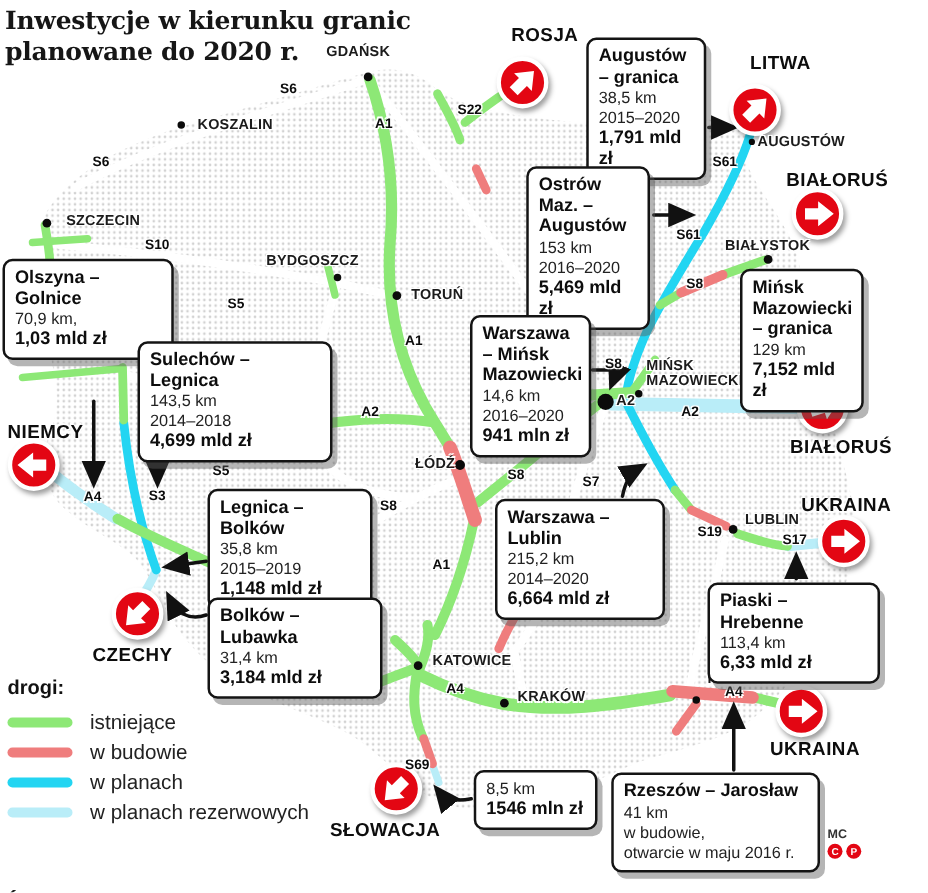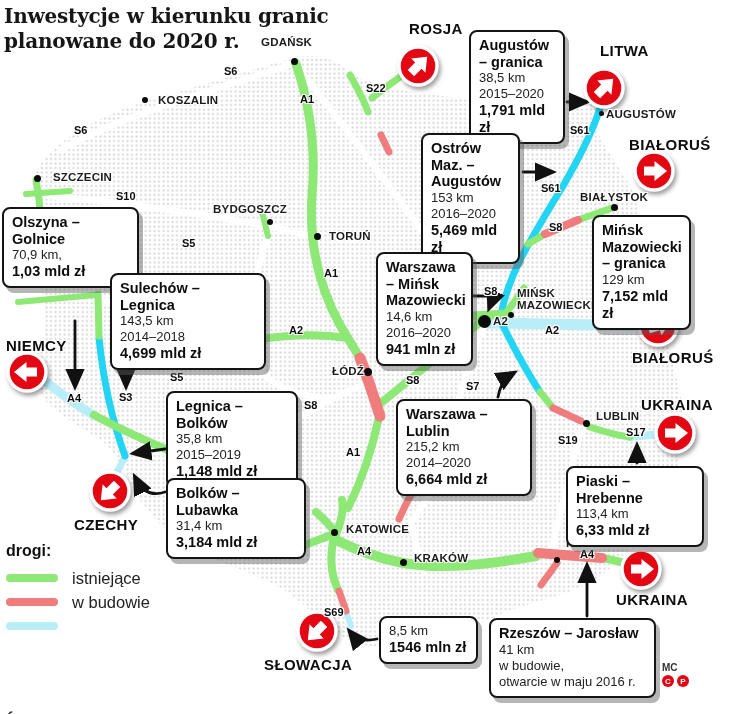--- a/index.html
+++ b/index.html
@@ -280,21 +280,21 @@
       <div class="roadlabel" style="left: 182px; top: 237px;">S5</div>
       <div class="roadlabel" style="left: 170px; top: 371px;">S5</div>
       <div class="roadlabel" style="left: 549px; top: 221px;">S8</div>
       <div class="roadlabel" style="left: 484px; top: 285px;">S8</div>
       <div class="roadlabel" style="left: 406px; top: 374px;">S8</div>
       <div class="roadlabel" style="left: 304px; top: 399px;">S8</div>
       <div class="roadlabel" style="left: 289px; top: 324px;">A2</div>
       <div class="roadlabel" style="left: 545px; top: 324px;">A2</div>
       <div class="roadlabel" style="left: 466px; top: 380px;">S7</div>
       <div class="roadlabel" style="left: 626px; top: 426px;">S17</div>
-      <div class="roadlabel" style="left: 558px; top: 434px;">S19</div>
+      <div class="roadlabel" style="left: 558px; top: 420px;">S19</div>
       <div class="roadlabel" style="left: 67px; top: 392px;">A4</div>
       <div class="roadlabel" style="left: 357px; top: 545px;">A4</div>
       <div class="roadlabel" style="left: 580px; top: 548px;">A4</div>
       <div class="roadlabel" style="left: 119px; top: 391px;">S3</div>
       <div class="roadlabel" style="left: 324px; top: 606px;">S69</div>
       <div class="roadlabel" style="left: 324px; top: 267px;">A1</div>
       <div class="roadlabel" style="left: 346px; top: 446px;">A1</div>
     </div>
   <div id="callouts-layer">
       <div class="callout" style="left: 469px; top: 30px; width: 76px;">
@@ -370,21 +370,26 @@
     <div id="legend-items">
         <div class="lrow">
           <div class="lswatch" style="background: rgb(141, 232, 118);"></div>
           <div class="llabel">istniejące</div>
         </div>
         <div class="lrow">
           <div class="lswatch" style="background: rgb(239, 125, 125);"></div>
           <div class="llabel">w budowie</div>
         </div>
         <div class="lrow">
+          <div class="lswatch" style="background: rgb(35, 213, 242);"></div>
+          <div class="llabel">w planach</div>
+        </div>
+        <div class="lrow">
           <div class="lswatch" style="background: rgb(185, 237, 248);"></div>
+          <div class="llabel">w planach rezerwowych</div>
         </div>
       </div>
   </div>
 
   <div class="source">Źródło: MIR (PBDK 2014–2020)</div>
 
   <div class="logo">
     <div>MC</div>
     <div class="badges" id="logo-badges">
         <div class="badge">C</div>

